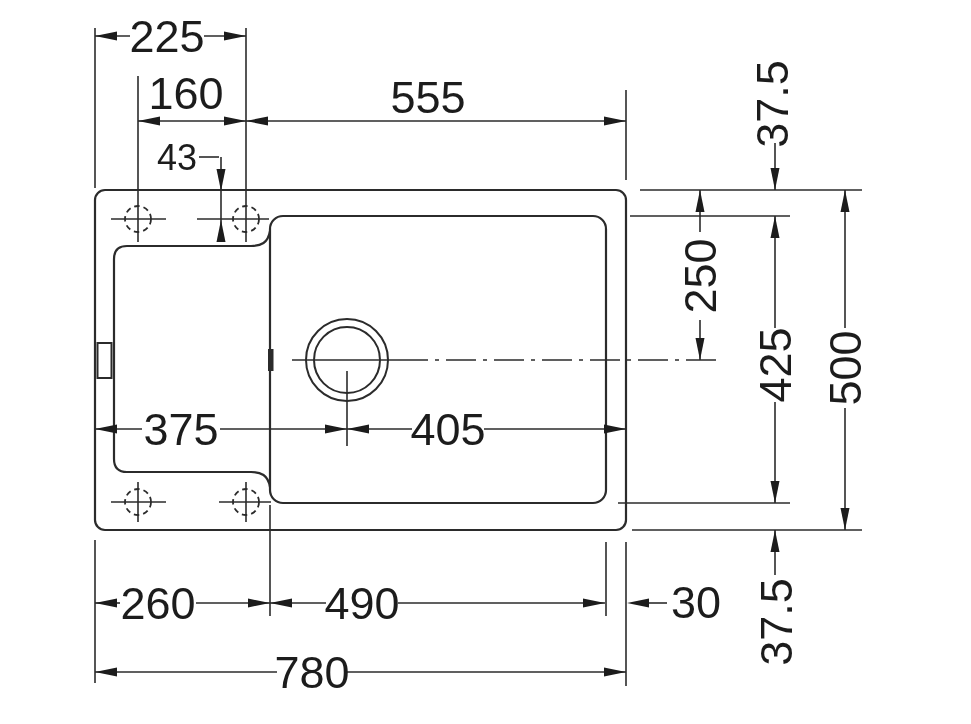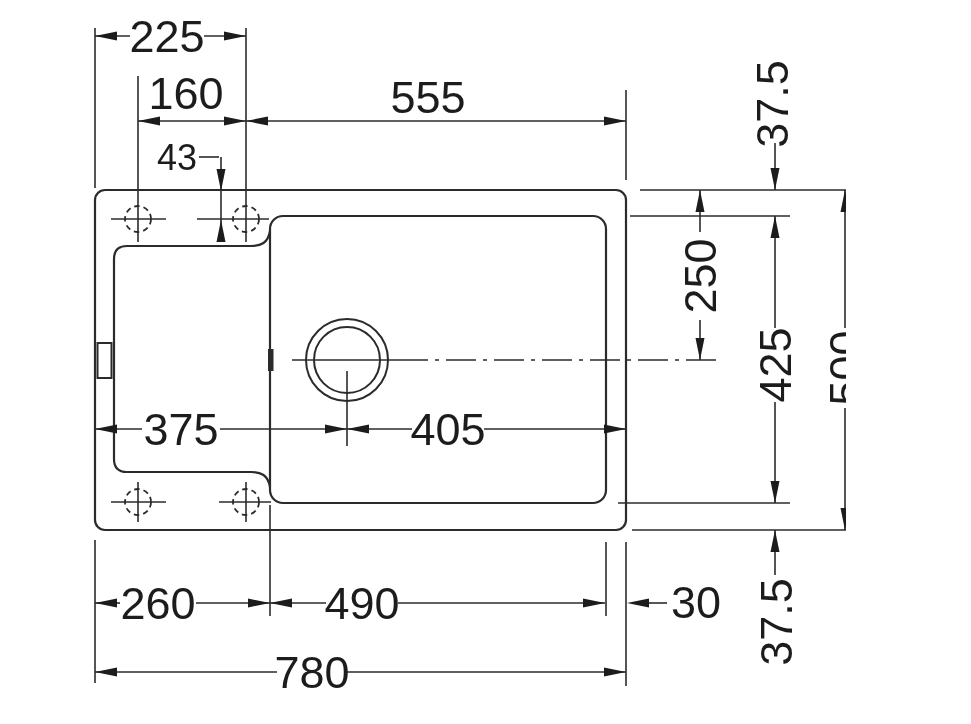--- a/index.html
+++ b/index.html
@@ -1,16 +1,16 @@
 <!DOCTYPE html>
 <html><head>
 <meta charset="utf-8">
 <style>
   html,body{margin:0;padding:0;background:#ffffff;}
-  .stage{position:relative;width:846px;height:724px;background:#ffffff;overflow:hidden;
+  .stage{position:relative;width:971px;height:724px;background:#ffffff;overflow:hidden;
          font-family:"Liberation Sans", sans-serif;}
   svg{position:absolute;left:0;top:0;}
   text{fill:#1c1c1c;}
   .dimtxt{font-size:45px;font-family:"Liberation Sans", sans-serif;}
   .dimtxt-sm{font-size:36px;font-family:"Liberation Sans", sans-serif;}
   .part{stroke:#2b2b2b;stroke-width:2.2;fill:none;}
   .thin{stroke:#2b2b2b;stroke-width:1.6;fill:none;}
   .arrow{fill:#1c1c1c;stroke:none;}
   .hole{stroke:#2b2b2b;stroke-width:1.8;fill:none;stroke-dasharray:5.5 4;}
 </style>

